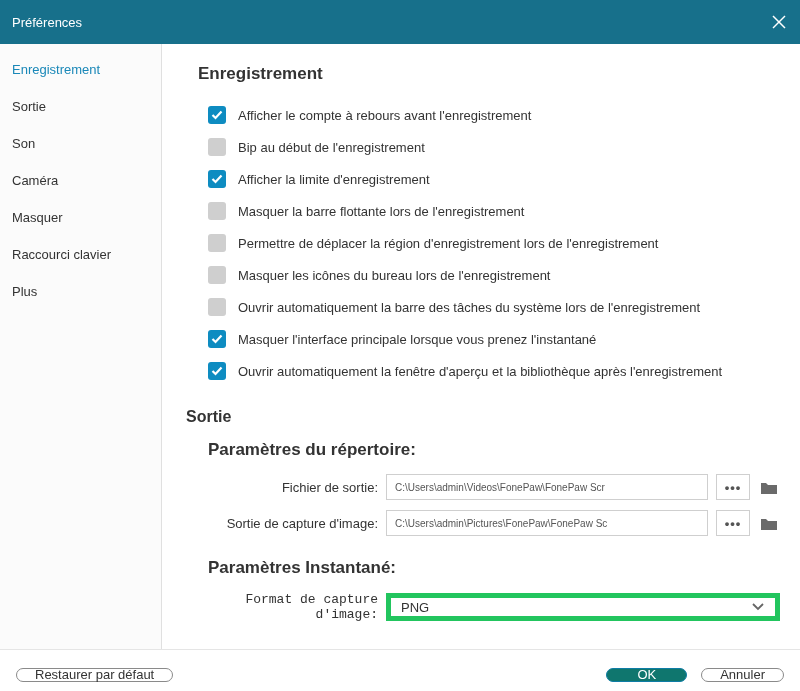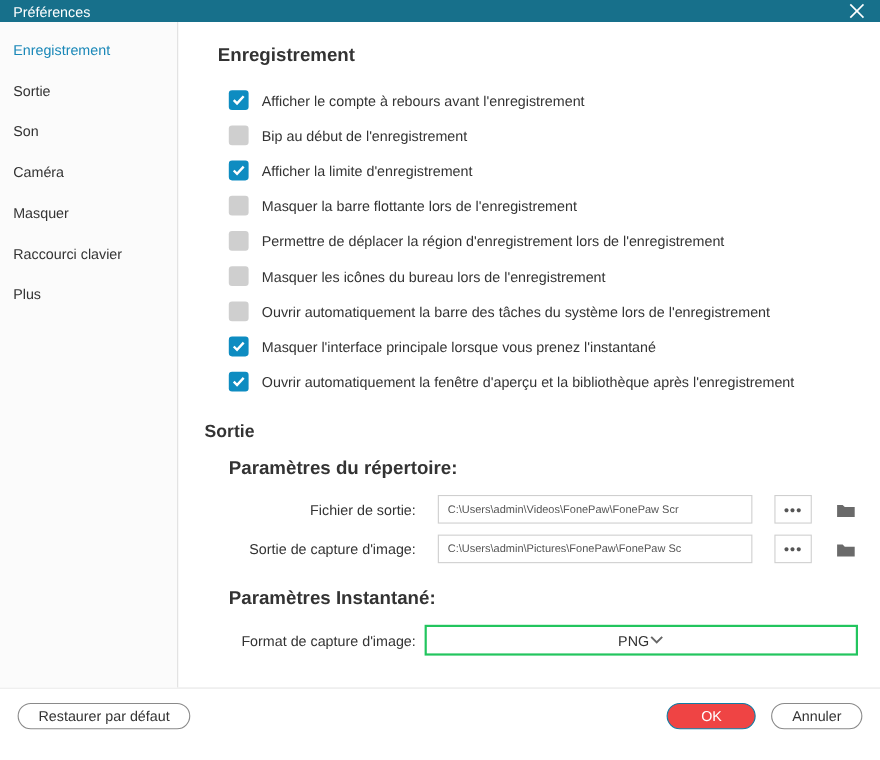--- a/index.html
+++ b/index.html
@@ -1,19 +1,19 @@
 <!DOCTYPE html>
 <html><head>
 <meta charset="utf-8">
 <style>
   * { box-sizing: border-box; margin: 0; padding: 0; font-family: "Segoe UI", Tahoma, sans-serif; }
   body { background: #fff; width: 800px; height: 691px; overflow: hidden; }
 
   .titlebar {
-    height: 20px; background: #17708b; color: #fff;
+    height: 44px; background: #17708b; color: #fff;
     display: flex; align-items: center; justify-content: space-between;
     padding: 0 12px; font-size: 13px;
   }
   .titlebar .close { width: 18px; height: 18px; display:flex; align-items:center; justify-content:center; cursor:pointer; }
   .titlebar .close svg { stroke:#fff; stroke-width:1.5; }
 
   .body { display:flex; height: 605px; }
 
   .sidebar {
     width: 162px; background: #fbfbfb; border-right: 1px solid #e0e0e0;
@@ -35,57 +35,57 @@
   .cbox {
     width: 18px; height: 18px; border-radius: 3px;
     display:flex; align-items:center; justify-content:center; cursor:pointer;
     flex-shrink:0;
   }
   .cbox.off { background: #cfcfcf; }
   .cbox.on  { background: #0e8cc1; }
   .cbox svg { stroke:#fff; stroke-width:2.2; fill:none; }
 
   .dir-row {
-    display:flex; align-items:center; gap:20px; margin-bottom: 10px;
+    display:flex; align-items:center; gap:8px; margin-bottom: 10px;
   }
   .dir-label { text-align:right; width: 170px; flex-shrink:0; }
   .dir-input {
     flex:1; height:26px; border:1px solid #cfcfcf; padding:0 8px;
     font-size:10px; color:#555; overflow:hidden; white-space:nowrap; text-overflow:ellipsis;
     display:flex; align-items:center;
   }
   .dots-btn {
     width:34px; height:26px; border:1px solid #cfcfcf; display:flex;
     align-items:center; justify-content:center; cursor:pointer; font-weight:bold;
     letter-spacing:1px; color:#555;
   }
   .folder-btn {
     width:22px; height:22px; display:flex; align-items:center; justify-content:center; cursor:pointer;
   }
   .folder-btn svg { fill:#6a6a6a; }
 
   .fmt-row { display:flex; align-items:center; gap:8px; margin-bottom:12px; }
-  .fmt-label { text-align:right; width: 170px; flex-shrink:0; }
+  .fmt-label { text-align:right; width: 170px; flex-shrink:0;font-family:Liberation Mono, monospace; }
   .fmt-select {
-    flex:1; height:28px; border:2px solid #22c55e; padding:0 10px;
-    display:flex; align-items:center; justify-content:center; cursor:pointer;
+    flex:1; height:28px; border:5px solid #22c55e; padding:0 10px;
+    display:flex; align-items:center; justify-content:space-between; cursor:pointer;
   }
   .fmt-select svg { stroke:#666; stroke-width:1.8; fill:none; }
 
   .footer {
     height: 50px; border-top: 1px solid #e5e5e5;
     display:flex; align-items:center; justify-content:space-between;
     padding: 0 16px;
   }
   .btn {
-    height: 24px; border-radius: 13px; border:1px solid #8a8a8a;
+    height: 14px; border-radius: 13px; border:1px solid #8a8a8a;
     padding: 0 18px; display:flex; align-items:center; justify-content:flex-end;
     font-size:13px; cursor:pointer; background:#fff; color:#333;
   }
-  .btn.primary { background:#ef4444; border-color:#0e7da5; color:#fff; padding:0 30px; }
+  .btn.primary { background:#0f766e; border-color:#0e7da5; color:#fff; padding:0 30px; }
   .footer .right { display:flex; gap:14px; }
 
   
   .main::-webkit-scrollbar { width:8px; }
   .main::-webkit-scrollbar-thumb { background:#d0d0d0; border-radius:4px; }
 </style>
 </head>
 <body>
 
 <div class="titlebar">

